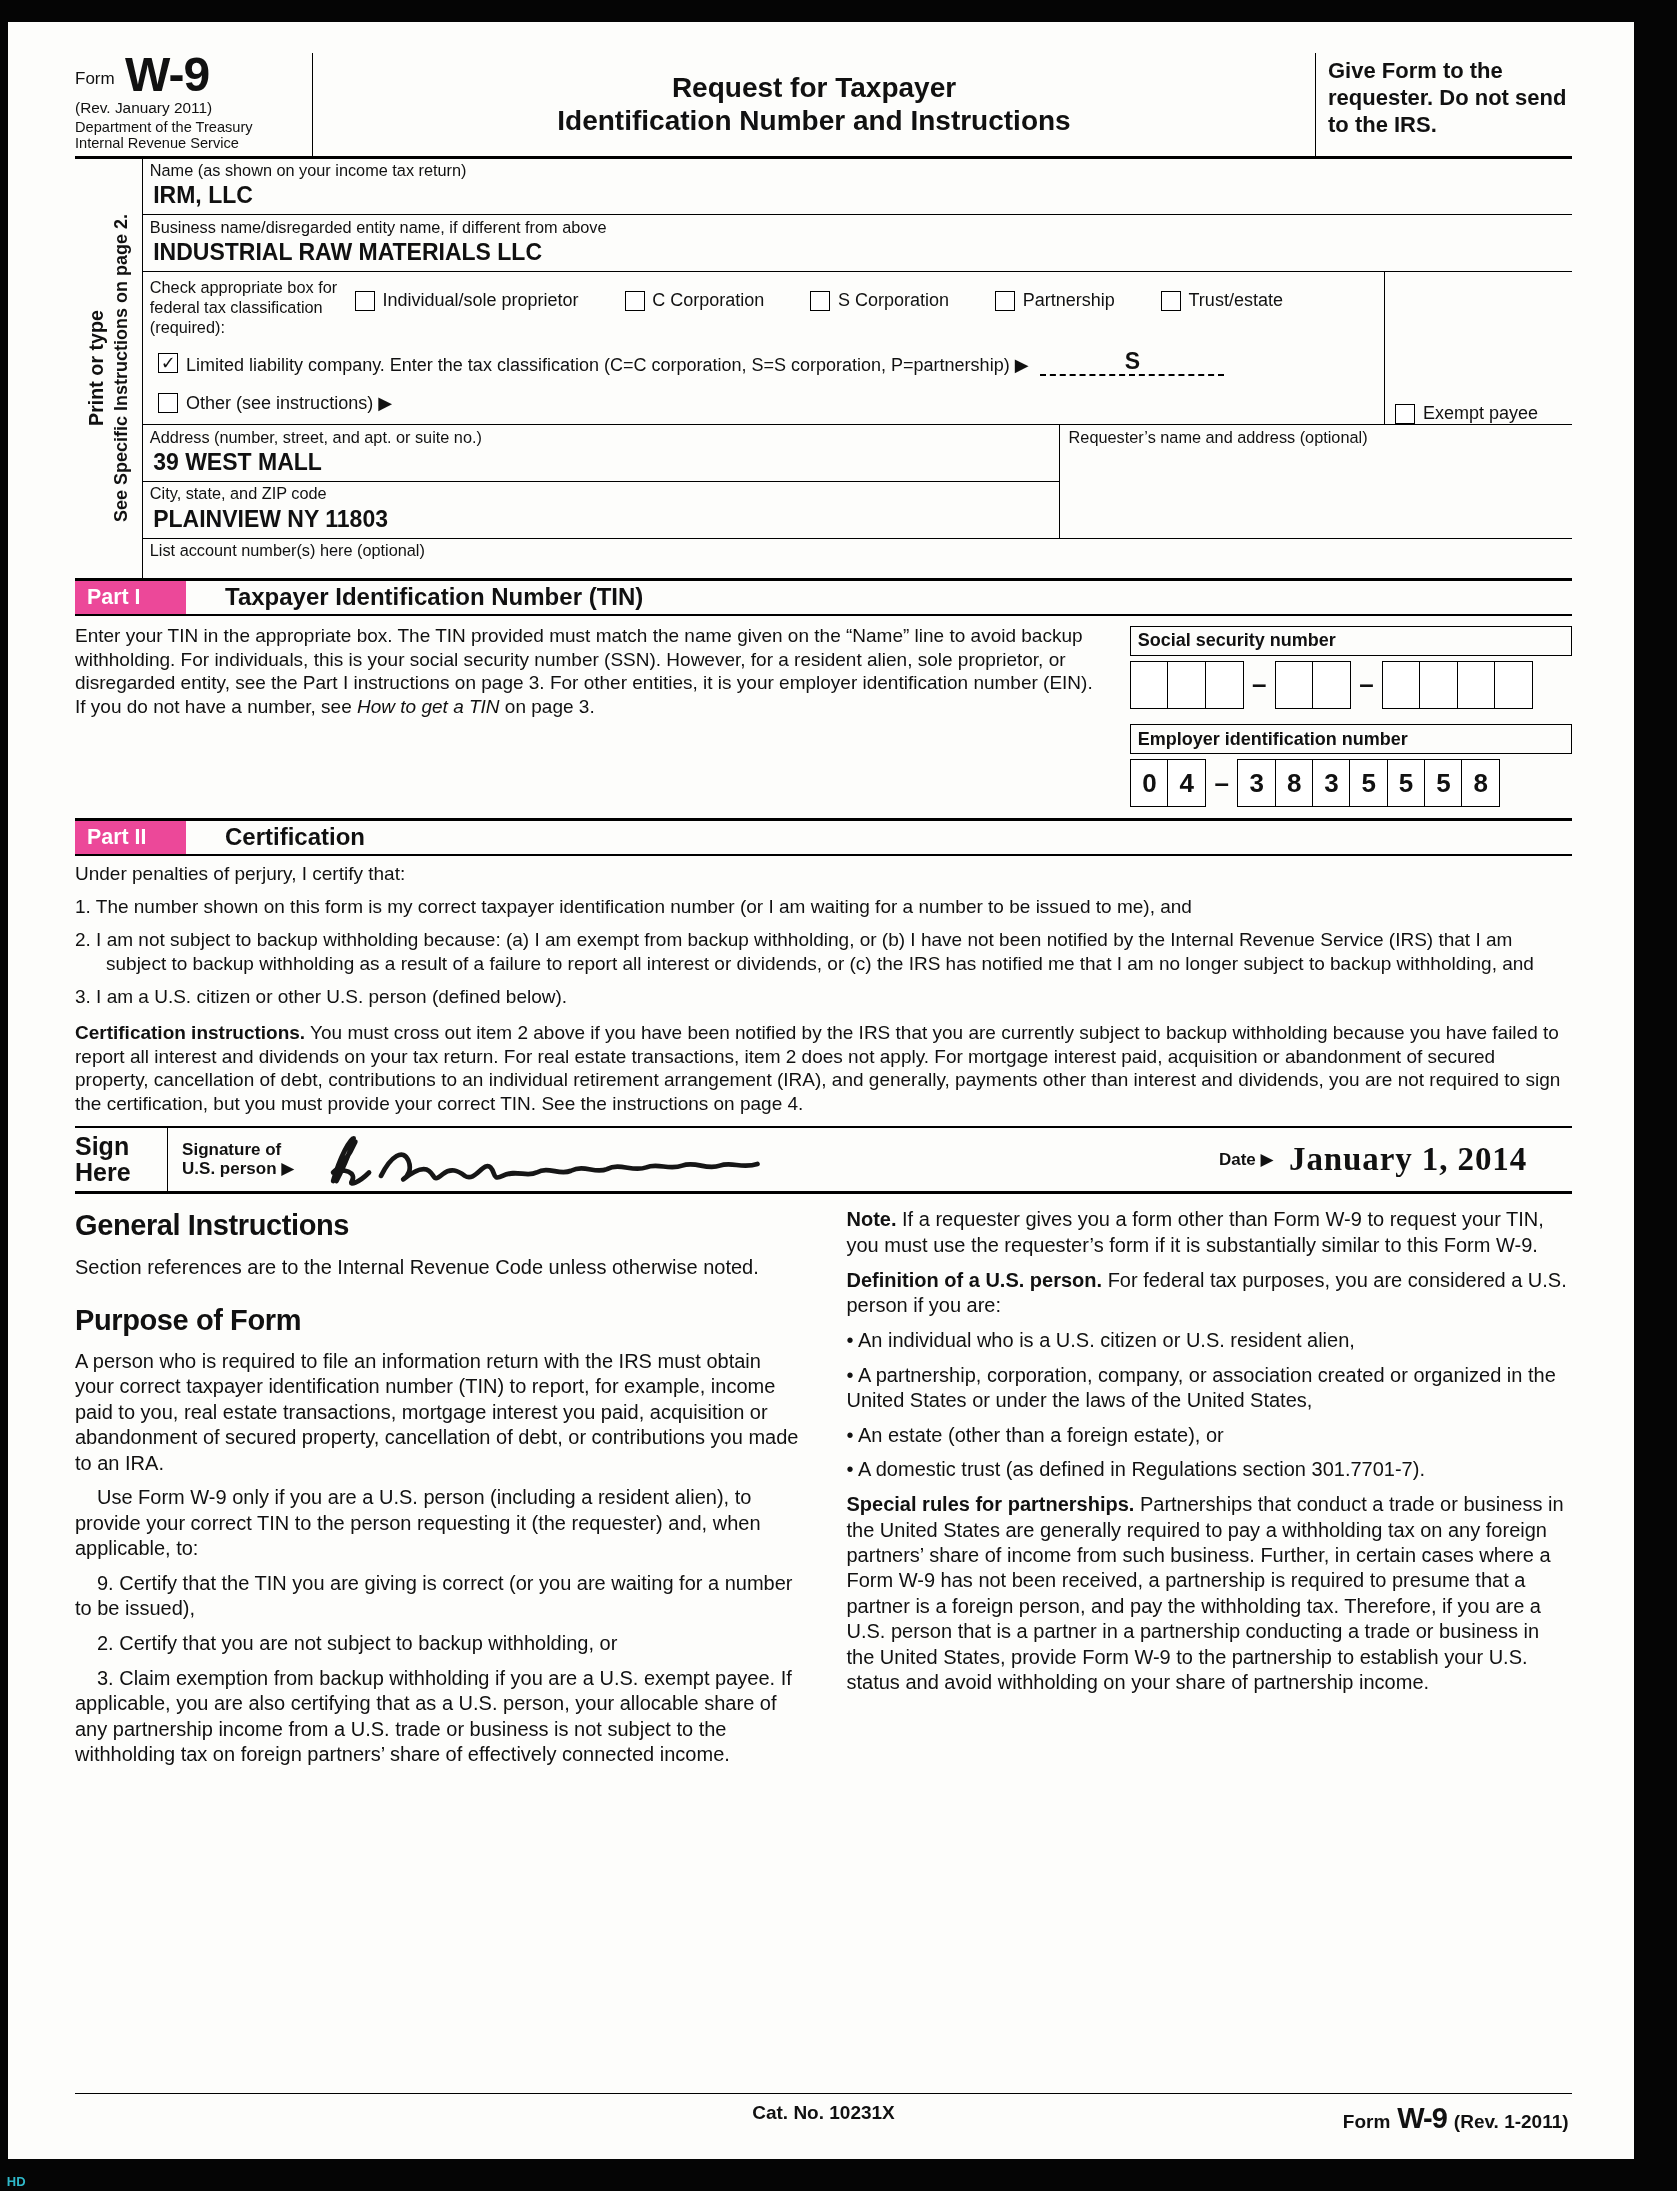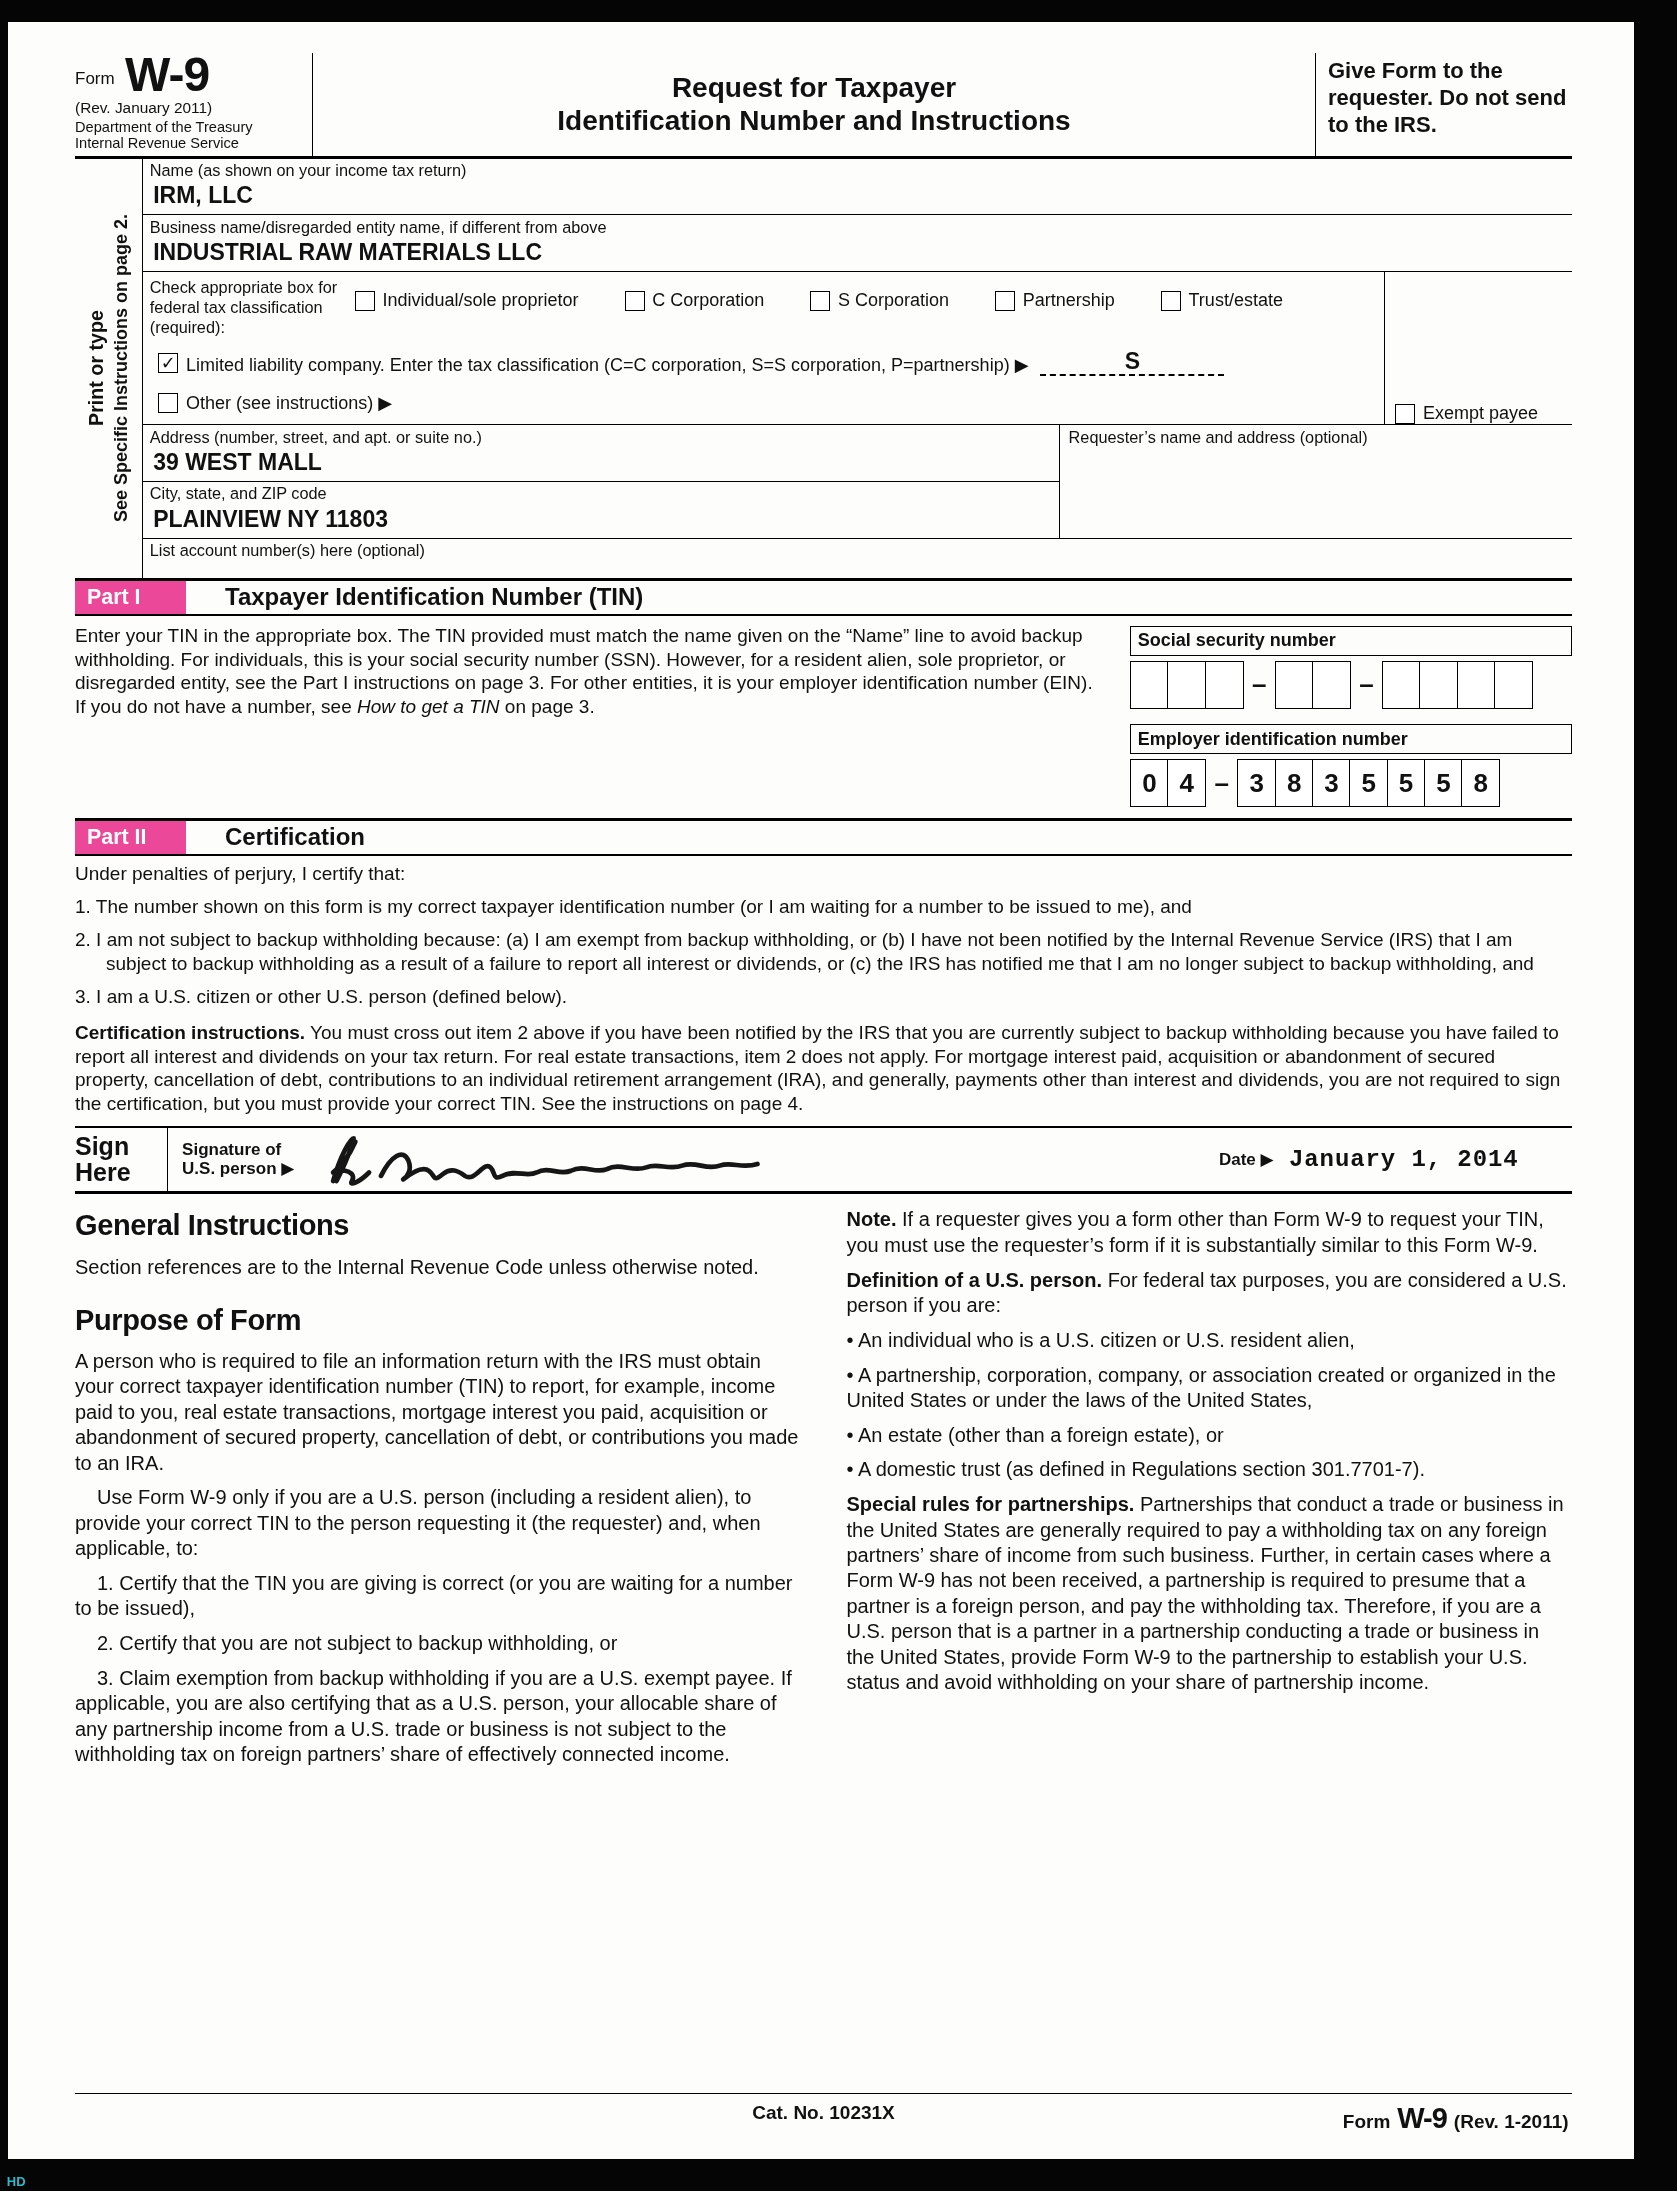--- a/index.html
+++ b/index.html
@@ -84,21 +84,21 @@
   .cert-item{margin-top:9.4px;padding-left:31px;text-indent:-31px;}
   .cert-instr{margin-top:13px;}
   
   .sign-row{border-top:2.6px solid #000;border-bottom:3.4px solid #000;display:flex;align-items:center;
     height:63px;margin-top:1.7px;}
   .sign-here{width:89px;font-weight:bold;font-size:25px;line-height:1.05;}
   .sign-divider{width:0;border-left:1.7px solid #000;align-self:stretch;margin:0 13.7px 0 3.4px;}
   .sig-label{width:134px;font-weight:bold;font-size:17px;line-height:1.15;}
   .sig-area{flex:1;height:57px;display:flex;align-items:flex-end;}
   .date-label{font-weight:bold;font-size:17px;margin:0 15.4px 0 6.8px;white-space:nowrap;}
-  .date-value{font-family:Liberation Mono, monospace;font-size:24px;
+  .date-value{font-family:Liberation Serif, serif;font-size:33px;
     font-weight:bold;width:283px;letter-spacing:0.9px;}
   
   .instructions{flex:1;display:flex;gap:46px;padding-top:13.7px;font-size:20px;line-height:1.27;}
   .col{flex:1;min-width:0;}
   .ih{font-size:29px;font-weight:bold;margin:0 0 10.3px;letter-spacing:-0.4px;}
   .ih2{margin-top:22px;}
   .instructions p{margin:0 0 9.4px;}
   .indent{text-indent:22px;}
   
   .page-footer{border-top:1.7px solid #000;position:relative;display:flex;align-items:baseline;
@@ -292,21 +292,21 @@
     <div class="date-value">January 1, 2014</div>
   </div>
 
   <div class="instructions">
     <div class="col">
       <h2 class="ih">General Instructions</h2>
       <p>Section references are to the Internal Revenue Code unless otherwise noted.</p>
       <h2 class="ih ih2">Purpose of Form</h2>
       <p>A person who is required to file an information return with the IRS must obtain your correct taxpayer identification number (TIN) to report, for example, income paid to you, real estate transactions, mortgage interest you paid, acquisition or abandonment of secured property, cancellation of debt, or contributions you made to an IRA.</p>
       <p class="indent">Use Form W-9 only if you are a U.S. person (including a resident alien), to provide your correct TIN to the person requesting it (the requester) and, when applicable, to:</p>
-      <p class="indent">1. Certify that the TIN you are giving is correct (or you are waiting for a number to be issued),</p>
+      <p class="indent">9. Certify that the TIN you are giving is correct (or you are waiting for a number to be issued),</p>
       <p class="indent">2. Certify that you are not subject to backup withholding, or</p>
       <p class="indent">3. Claim exemption from backup withholding if you are a U.S. exempt payee. If applicable, you are also certifying that as a U.S. person, your allocable share of any partnership income from a U.S. trade or business is not subject to the withholding tax on foreign partners’ share of effectively connected income.</p>
     </div>
     <div class="col">
       <p><span class="b">Note.</span><span> If a requester gives you a form other than Form W-9 to request your TIN, you must use the requester’s form if it is substantially similar to this Form W-9.</span></p>
       <p><span class="b">Definition of a U.S. person.</span><span> For federal tax purposes, you are considered a U.S. person if you are:</span></p>
       <p>• An individual who is a U.S. citizen or U.S. resident alien,</p>
       <p>• A partnership, corporation, company, or association created or organized in the United States or under the laws of the United States,</p>
       <p>• An estate (other than a foreign estate), or</p>
       <p>• A domestic trust (as defined in Regulations section 301.7701-7).</p>

